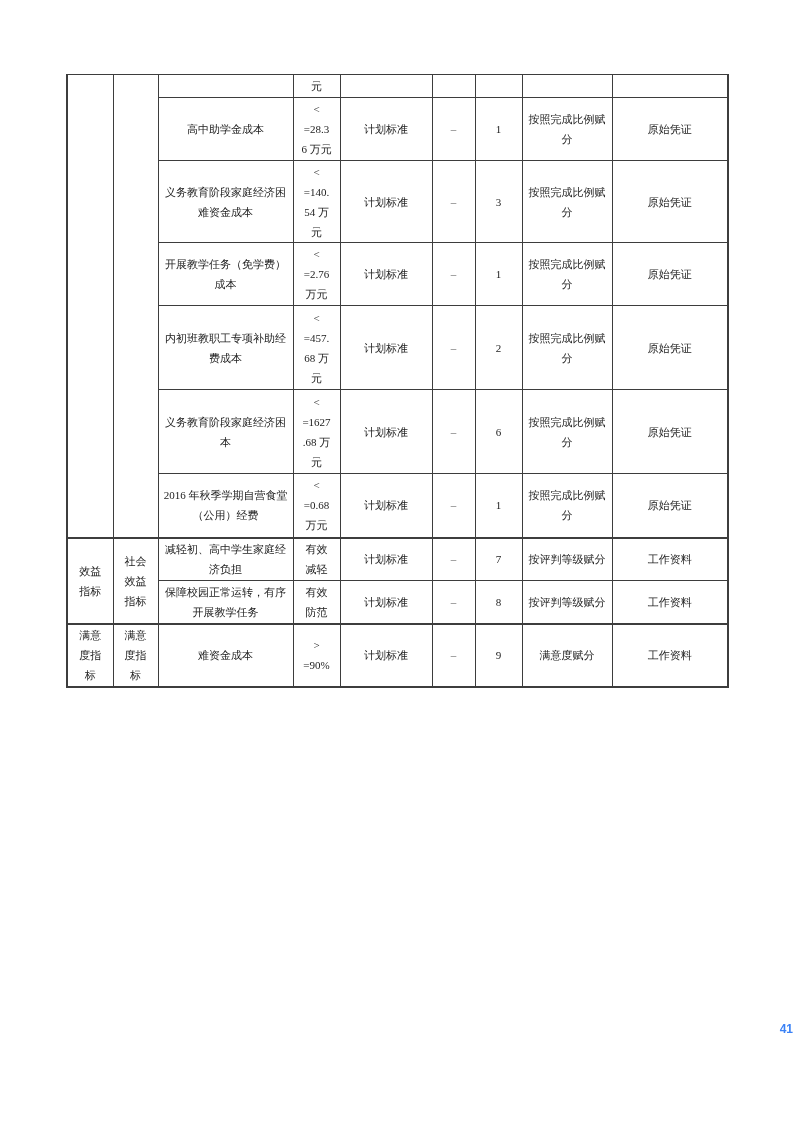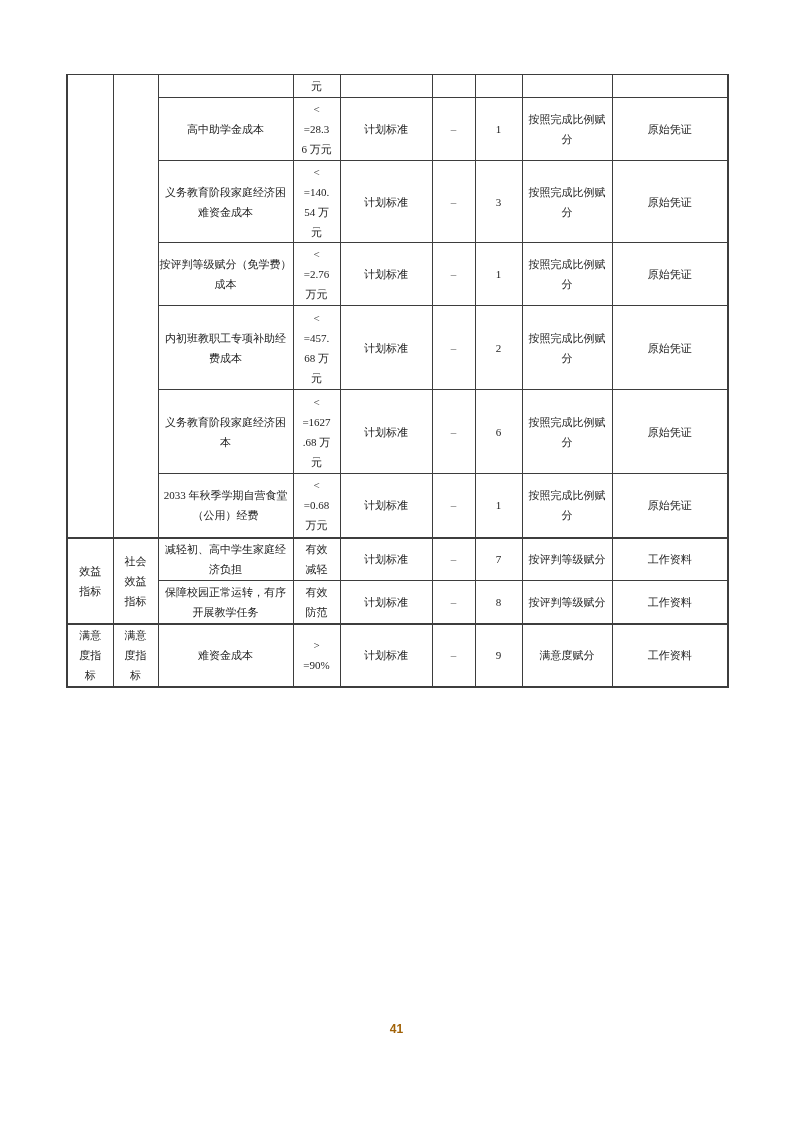--- a/index.html
+++ b/index.html
@@ -47,25 +47,25 @@
   tr.h82 { height: 82px; }
   tr.h84 { height: 84px; }
   tr.h64 { height: 64px; }
   tr.h43 { height: 43px; }
   td.dash { color: #555; }
   .page-number {
     position: absolute;
     top: 1022px;
     left: 0;
     width: 100%;
-    text-align: center;
+    text-align: right;
     font-family: "Liberation Sans", "DejaVu Sans", sans-serif;
     font-size: 12px;
     font-weight: 600;
-    color: #a16207;
+    color: #3b82f6;
   }
 </style>
 </head>
 <body>
 
 <div class="doc-page">
 
   <table class="perf">
     <colgroup>
       <col style="width:46px">
@@ -110,21 +110,21 @@
 54 万
 元</td>
         <td>计划标准</td>
         <td class="dash">–</td>
         <td>3</td>
         <td>按照完成比例赋
 分</td>
         <td>原始凭证</td>
       </tr>
       <tr class="h63">
-        <td>按评判等级赋分（免学费）
+        <td>开展教学任务（免学费）
 成本</td>
         <td>&lt;
 =2.76
 万元</td>
         <td>计划标准</td>
         <td class="dash">–</td>
         <td>1</td>
         <td>按照完成比例赋
 分</td>
         <td>原始凭证</td>
@@ -151,21 +151,21 @@
 .68 万
 元</td>
         <td>计划标准</td>
         <td class="dash">–</td>
         <td>6</td>
         <td>按照完成比例赋
 分</td>
         <td>原始凭证</td>
       </tr>
       <tr class="h64">
-        <td>2033 年秋季学期自营食堂
+        <td>2016 年秋季学期自营食堂
 （公用）经费</td>
         <td>&lt;
 =0.68
 万元</td>
         <td>计划标准</td>
         <td class="dash">–</td>
         <td>1</td>
         <td>按照完成比例赋
 分</td>
         <td>原始凭证</td>

